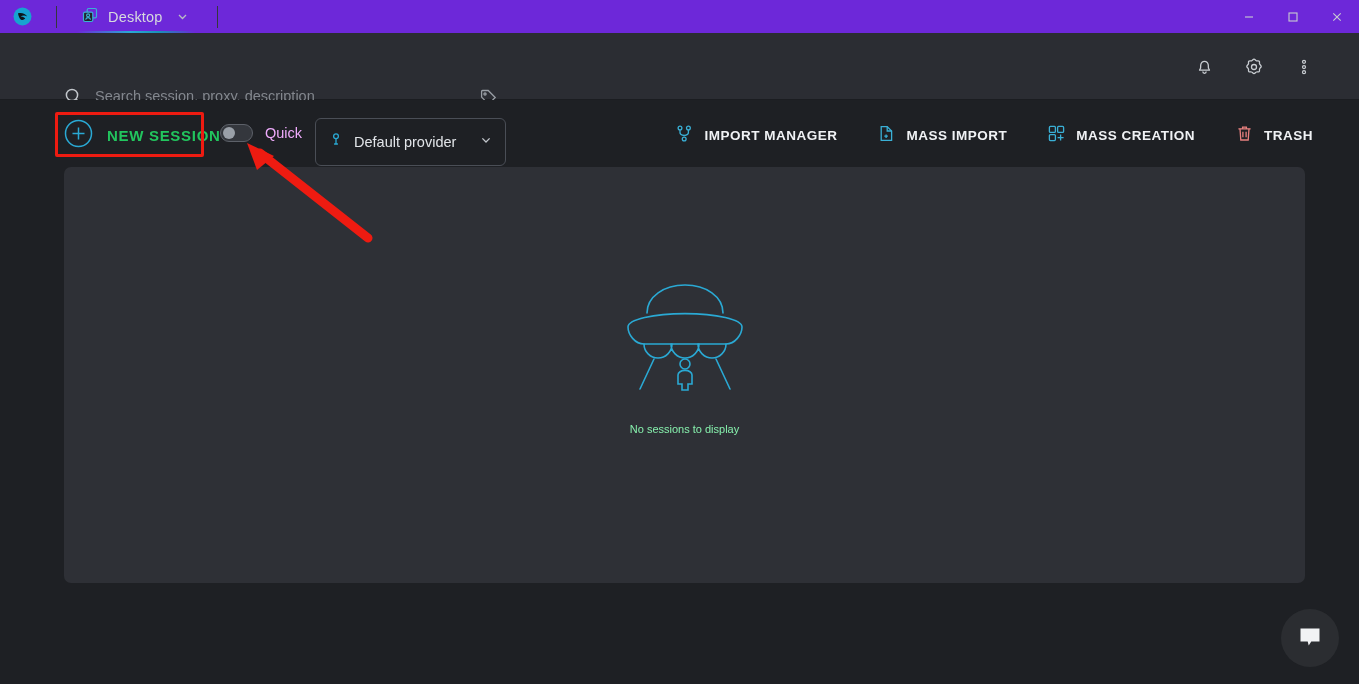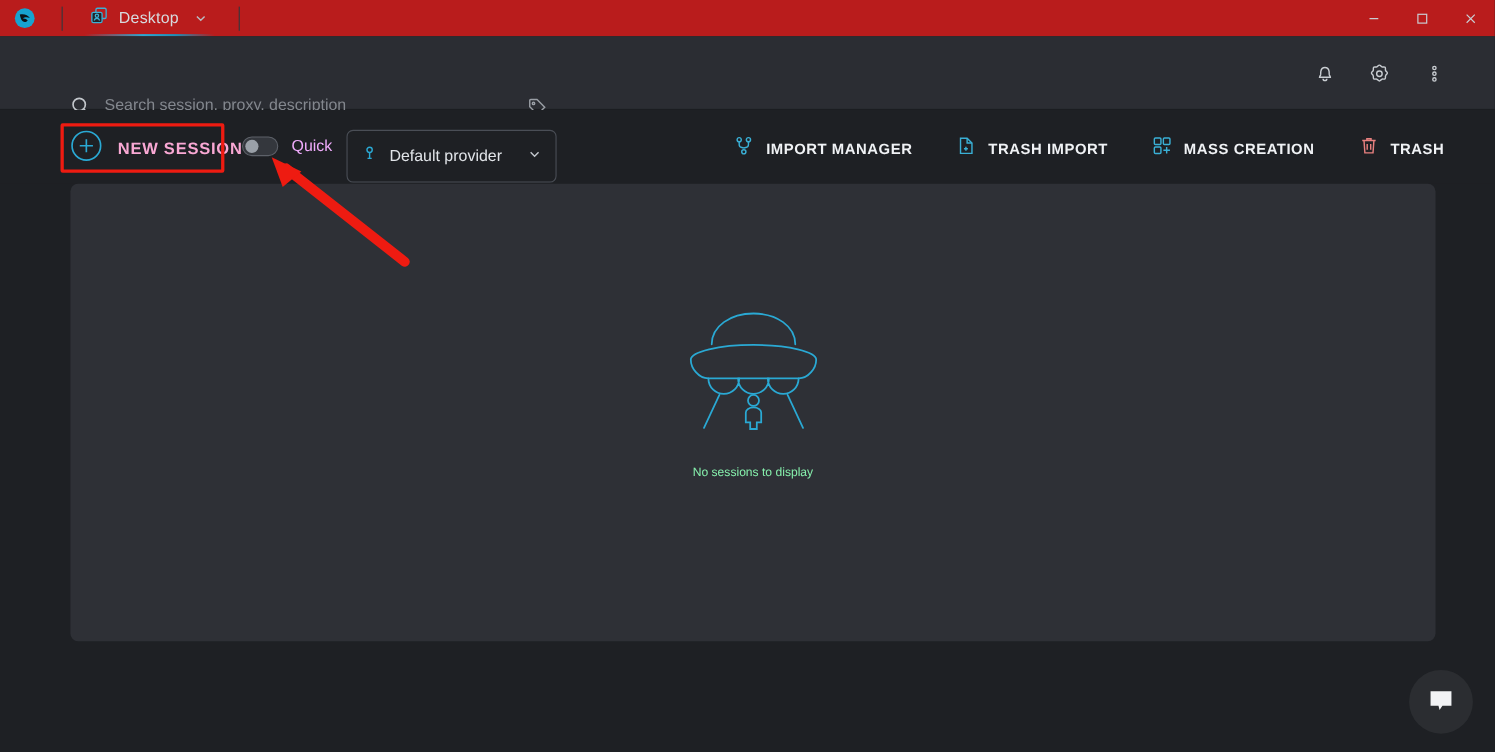--- a/index.html
+++ b/index.html
@@ -7,21 +7,21 @@
     width: 1359px; height: 684px;
     background: #1e2024;
     font-family: "Liberation Sans", sans-serif;
     overflow: hidden;
   }
   #app { position: relative; width: 1359px; height: 684px; background: #1e2024; }
 
   
   .titlebar {
     position: absolute; left: 0; top: 0; width: 1359px; height: 33px;
-    background: #b91c1c; display: flex; align-items: center; gap: 12px;
+    background: #6d28d9; display: flex; align-items: center; gap: 12px;
   }
   .app-logo { width: 44px; height: 33px; display: flex; align-items: center; justify-content: center; }
   .tb-divider { width: 1px; height: 22px; background: #34373d; }
   .tab {
     position: relative; height: 33px; display: flex; align-items: center;
     gap: 9px; padding: 0 14px 0 12px;
   }
   .tab-label { color: #d7dade; font-size: 14.5px; letter-spacing: .2px; }
   .tab-underline {
     position: absolute; left: 8px; right: 8px; bottom: 0; height: 2px;
@@ -51,21 +51,21 @@
 
   
   .toolbar {
     position: absolute; left: 0; top: 100px; width: 1359px; height: 67px;
     background: #1e2024; display: flex; align-items: center;
   }
   .new-session {
     position: absolute; left: 64px; top: 118px; height: 34px;
     display: flex; align-items: center; gap: 14px;
   }
-  .ns-label { color: #f9a8d4; font-size: 15px; font-weight: bold; letter-spacing: .7px; }
+  .ns-label { color: #22c55e; font-size: 15px; font-weight: bold; letter-spacing: .7px; }
   .highlight-box {
     position: absolute; left: 55px; top: 112px; width: 149px; height: 45px;
     border: 3px solid #ee1b11; border-radius: 2px; pointer-events: none;
   }
   .quick-wrap { position: absolute; left: 220px; top: 124px; display: flex; align-items: center; gap: 12px; }
   .toggle {
     width: 33px; height: 18px; border-radius: 9px;
     background: #34373d; border: 1px solid #5d6169;
     position: relative;
   }
@@ -243,21 +243,21 @@
       <span class="tb-action-label">IMPORT MANAGER</span>
     </div>
     <div class="tb-action">
       <span>
         <svg width="19" height="19" viewBox="0 0 19 19" fill="none" stroke="#3ab0d6" stroke-width="1.3">
           <path d="M4.2 2.6h6l4.4 4.4v9.4H4.2Z"></path>
           <path d="M10.2 2.6V7h4.4"></path>
           <path d="M7.3 12.2h3.6M9.1 10.4v3.6"></path>
         </svg>
       </span>
-      <span class="tb-action-label">TRASH IMPORT</span>
+      <span class="tb-action-label">MASS IMPORT</span>
     </div>
     <div class="tb-action">
       <span>
         <svg width="19" height="19" viewBox="0 0 19 19" fill="none" stroke="#3ab0d6" stroke-width="1.3">
           <rect x="2.4" y="2.4" width="6" height="6" rx="1"></rect>
           <rect x="10.6" y="2.4" width="6" height="6" rx="1"></rect>
           <rect x="2.4" y="10.6" width="6" height="6" rx="1"></rect>
           <path d="M13.6 10.6v6M10.6 13.6h6"></path>
         </svg>
       </span>

